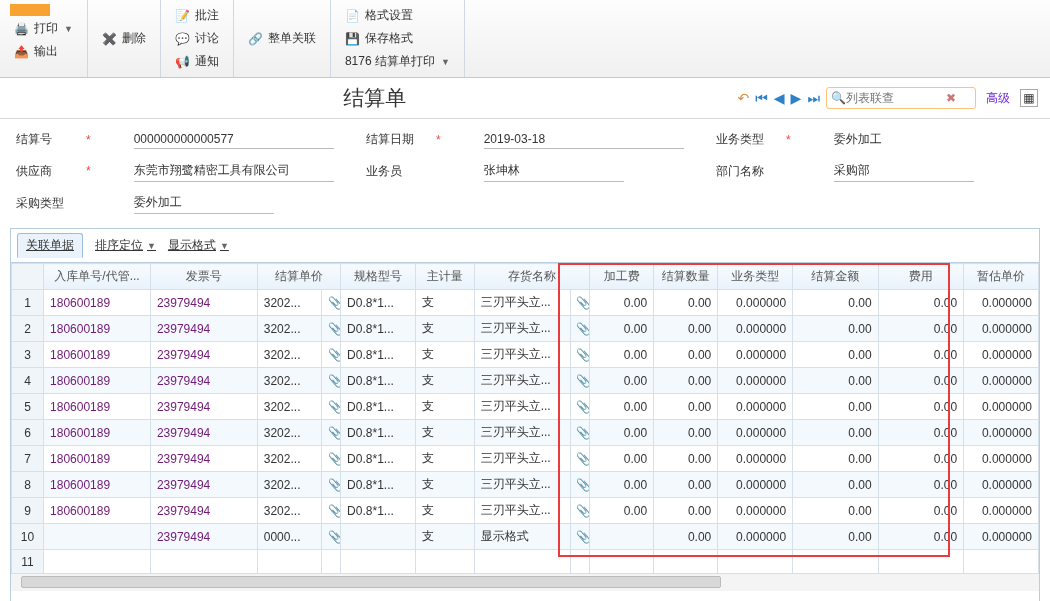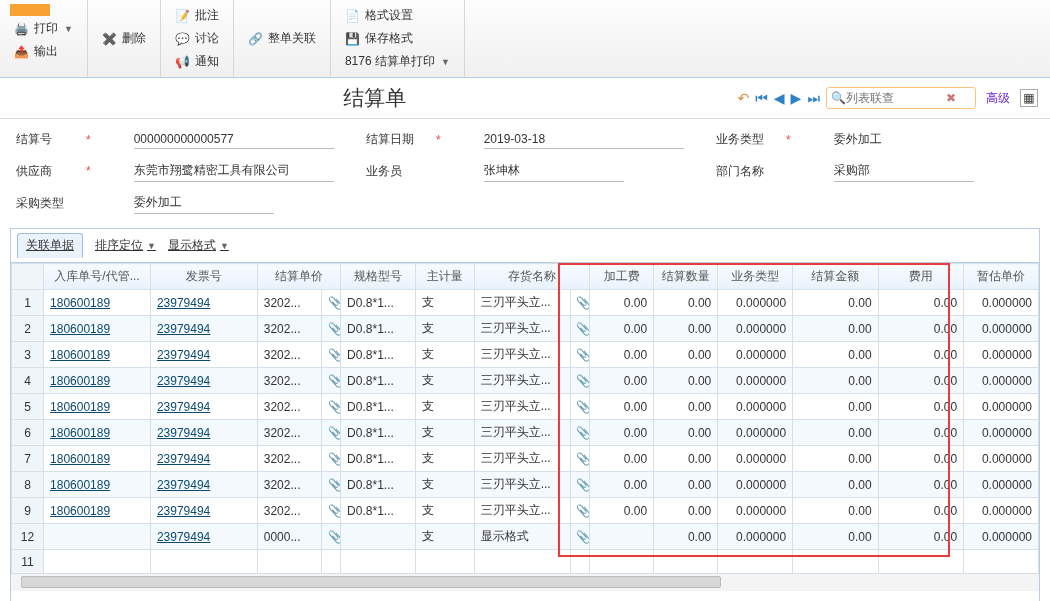--- a/index.html
+++ b/index.html
@@ -42,21 +42,21 @@
 .tabbtn .dd { font-size: 9px; color: #666; }
 
 
 .gridwrap { margin: 0 10px; border: 1px solid #b8cde0; height: 420px; overflow: hidden; position: relative; }
 .gridinner { overflow: auto; height: 310px; }
 table.grid { border-collapse: collapse; width: 100%; table-layout: fixed; }
 table.grid th, table.grid td { border: 1px solid #d6e0ea; padding: 4px 6px; height: 24px; white-space: nowrap; overflow: hidden; text-overflow: ellipsis; }
 table.grid th { background: linear-gradient(#f7fbff,#e9f2fb); font-weight: normal; color: #555; text-align: center; }
 table.grid td.num { text-align: right; }
 table.grid td.ctr { text-align: center; }
-table.grid td.lnk a { color: #0c4a6e; text-decoration: underline; cursor: pointer; }
+table.grid td.lnk a { color: #701a75; cursor: pointer; }
 tbody tr:nth-child(even) td { background: #f4f9fe; }
 .rownum { width: 30px; text-align: center; background: #f0f5fa !important; }
 .attach { color: #888; }
 .redbox { position: absolute; border: 2px solid #e93b3b; pointer-events: none; }
 
 .hscroll { height: 18px; border-top: 1px solid #d6e0ea; background: #f4f4f4; position: relative; }
 .hscroll .thumb { position: absolute; left: 10px; width: 700px; top: 2px; height: 12px; background: #d8d8d8; border: 1px solid #bbb; border-radius: 2px; }
 
 </style>
 </head>
@@ -370,21 +370,21 @@
             <td>三刃平头立...</td>
             <td class="ctr attach">📎</td>
             <td class="num">0.00</td>
             <td class="num">0.00</td>
             <td class="num">0.000000</td>
             <td class="num">0.00</td>
             <td class="num">0.00</td>
             <td class="num">0.000000</td>
           </tr>
           <tr>
-            <td class="rownum">12</td>
+            <td class="rownum">10</td>
             <td class="lnk"></td>
             <td class="lnk"><a>23979494</a></td>
             <td>0000...</td>
             <td class="ctr attach">📎</td>
             <td></td>
             <td>支</td>
             <td>显示格式</td>
             <td class="ctr attach">📎</td>
             <td class="num"></td>
             <td class="num">0.00</td>

